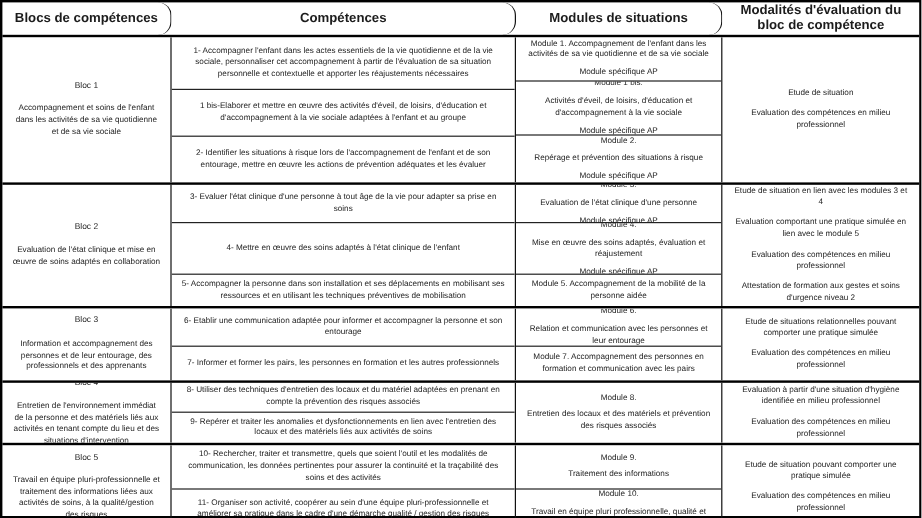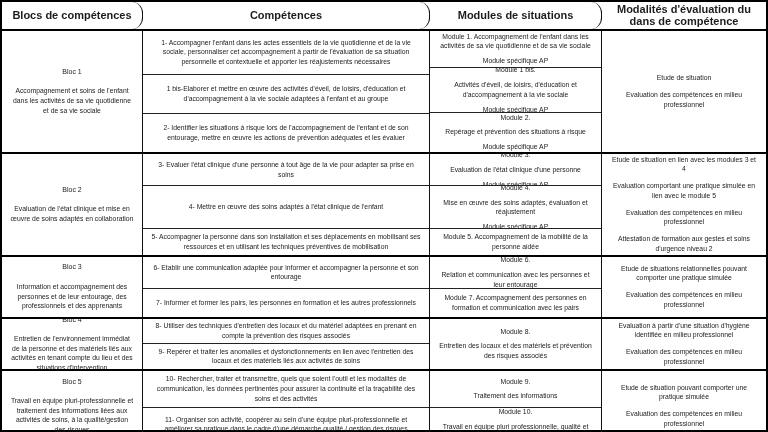--- a/index.html
+++ b/index.html
@@ -40,21 +40,21 @@
   .eval-p { margin:3.6px 0; }
 </style>
 </head>
 <body>
 
 <div class="table">
   <div class="header-row">
     <div class="header-cell col1">Blocs de compétences</div>
     <div class="header-cell col2">Compétences</div>
     <div class="header-cell col3">Modules de situations</div>
-    <div class="header-cell col4">Modalités d'évaluation du dans de compétence</div>
+    <div class="header-cell col4">Modalités d'évaluation du bloc de compétence</div>
   </div>
   <div id="bloc-rows" style="display:flex;flex-direction:column;flex:1;">
       <div class="bloc-row" style="flex: 0 0 123px;">
         <div class="cell col1">
           <p class="bloc-title">Bloc 1</p>
           <p>Accompagnement et soins de l'enfant dans les activités de sa vie quotidienne et de sa vie sociale</p>
         </div>
         <div class="stack col2">
           <div class="subcell" style="flex-grow: 45;">
             <p>1- Accompagner l'enfant dans les actes essentiels de la vie quotidienne et de la vie sociale, personnaliser cet accompagnement à partir de l'évaluation de sa situation personnelle et contextuelle et apporter les réajustements nécessaires</p>

